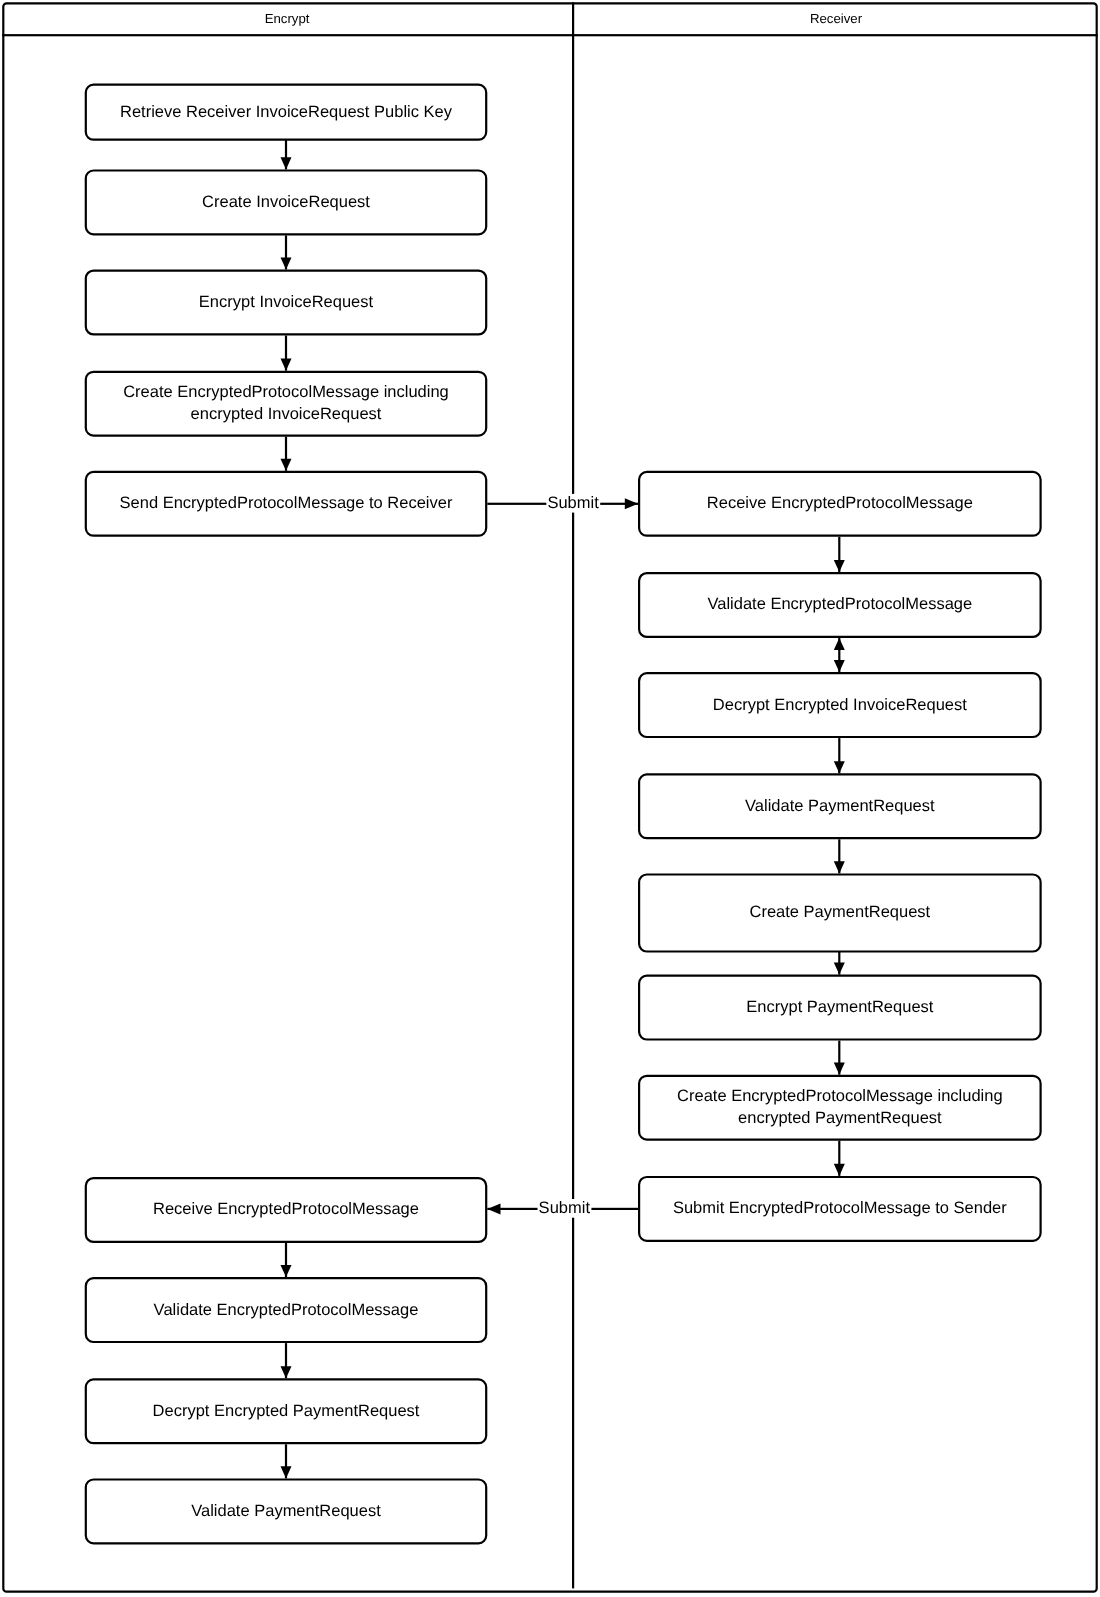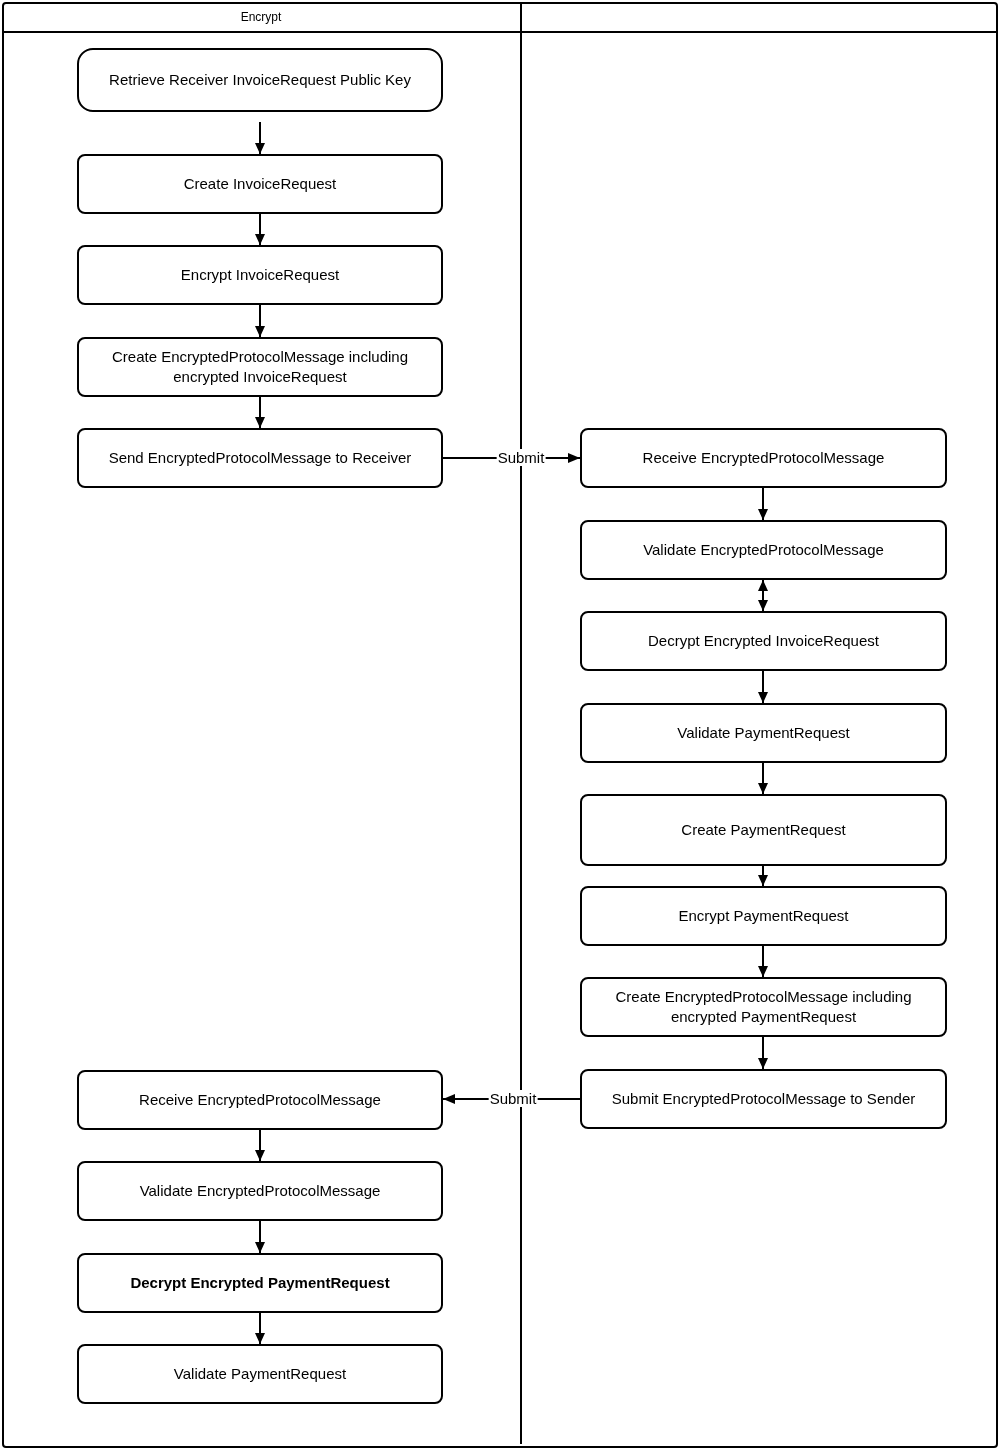--- a/index.html
+++ b/index.html
@@ -144,31 +144,32 @@
 </style>
 </head>
 <body>
 
 <div class="canvas">
   <div class="frame"></div>
   <div class="lane-divider"></div>
 
   <div class="header-row">
     <div class="lane-title sender">Encrypt</div>
+    <div class="lane-title receiver">Receiver</div>
   </div>
 
-  <div class="node" style="left:77px;  top:48px;   width:366px; height:64px;border-radius:16px;">Retrieve Receiver InvoiceRequest Public Key</div>
+  <div class="node" style="left:77px;  top:76px;   width:366px; height:52px;">Retrieve Receiver InvoiceRequest Public Key</div>
   <div class="node" style="left:77px;  top:154px;  width:366px; height:60px;">Create InvoiceRequest</div>
   <div class="node" style="left:77px;  top:245px;  width:366px; height:60px;">Encrypt InvoiceRequest</div>
   <div class="node" style="left:77px;  top:337px;  width:366px; height:60px;">Create EncryptedProtocolMessage including encrypted InvoiceRequest</div>
   <div class="node" style="left:77px;  top:428px;  width:366px; height:60px;">Send EncryptedProtocolMessage to Receiver</div>
 
   <div class="node" style="left:77px;  top:1070px; width:366px; height:60px;">Receive EncryptedProtocolMessage</div>
   <div class="node" style="left:77px;  top:1161px; width:366px; height:60px;">Validate EncryptedProtocolMessage</div>
-  <div class="node" style="left:77px;  top:1253px; width:366px; height:60px;font-weight:bold;">Decrypt Encrypted PaymentRequest</div>
+  <div class="node" style="left:77px;  top:1253px; width:366px; height:60px;">Decrypt Encrypted PaymentRequest</div>
   <div class="node" style="left:77px;  top:1344px; width:366px; height:60px;">Validate PaymentRequest</div>
 
   <div class="node" style="left:580px; top:428px;  width:367px; height:60px;">Receive EncryptedProtocolMessage</div>
   <div class="node" style="left:580px; top:520px;  width:367px; height:60px;">Validate EncryptedProtocolMessage</div>
   <div class="node" style="left:580px; top:611px;  width:367px; height:60px;">Decrypt Encrypted InvoiceRequest</div>
   <div class="node" style="left:580px; top:703px;  width:367px; height:60px;">Validate PaymentRequest</div>
   <div class="node" style="left:580px; top:794px;  width:367px; height:72px;">Create PaymentRequest</div>
   <div class="node" style="left:580px; top:886px;  width:367px; height:60px;">Encrypt PaymentRequest</div>
   <div class="node" style="left:580px; top:977px;  width:367px; height:60px;">Create EncryptedProtocolMessage including encrypted PaymentRequest</div>
   <div class="node" style="left:580px; top:1069px; width:367px; height:60px;">Submit EncryptedProtocolMessage to Sender</div>

